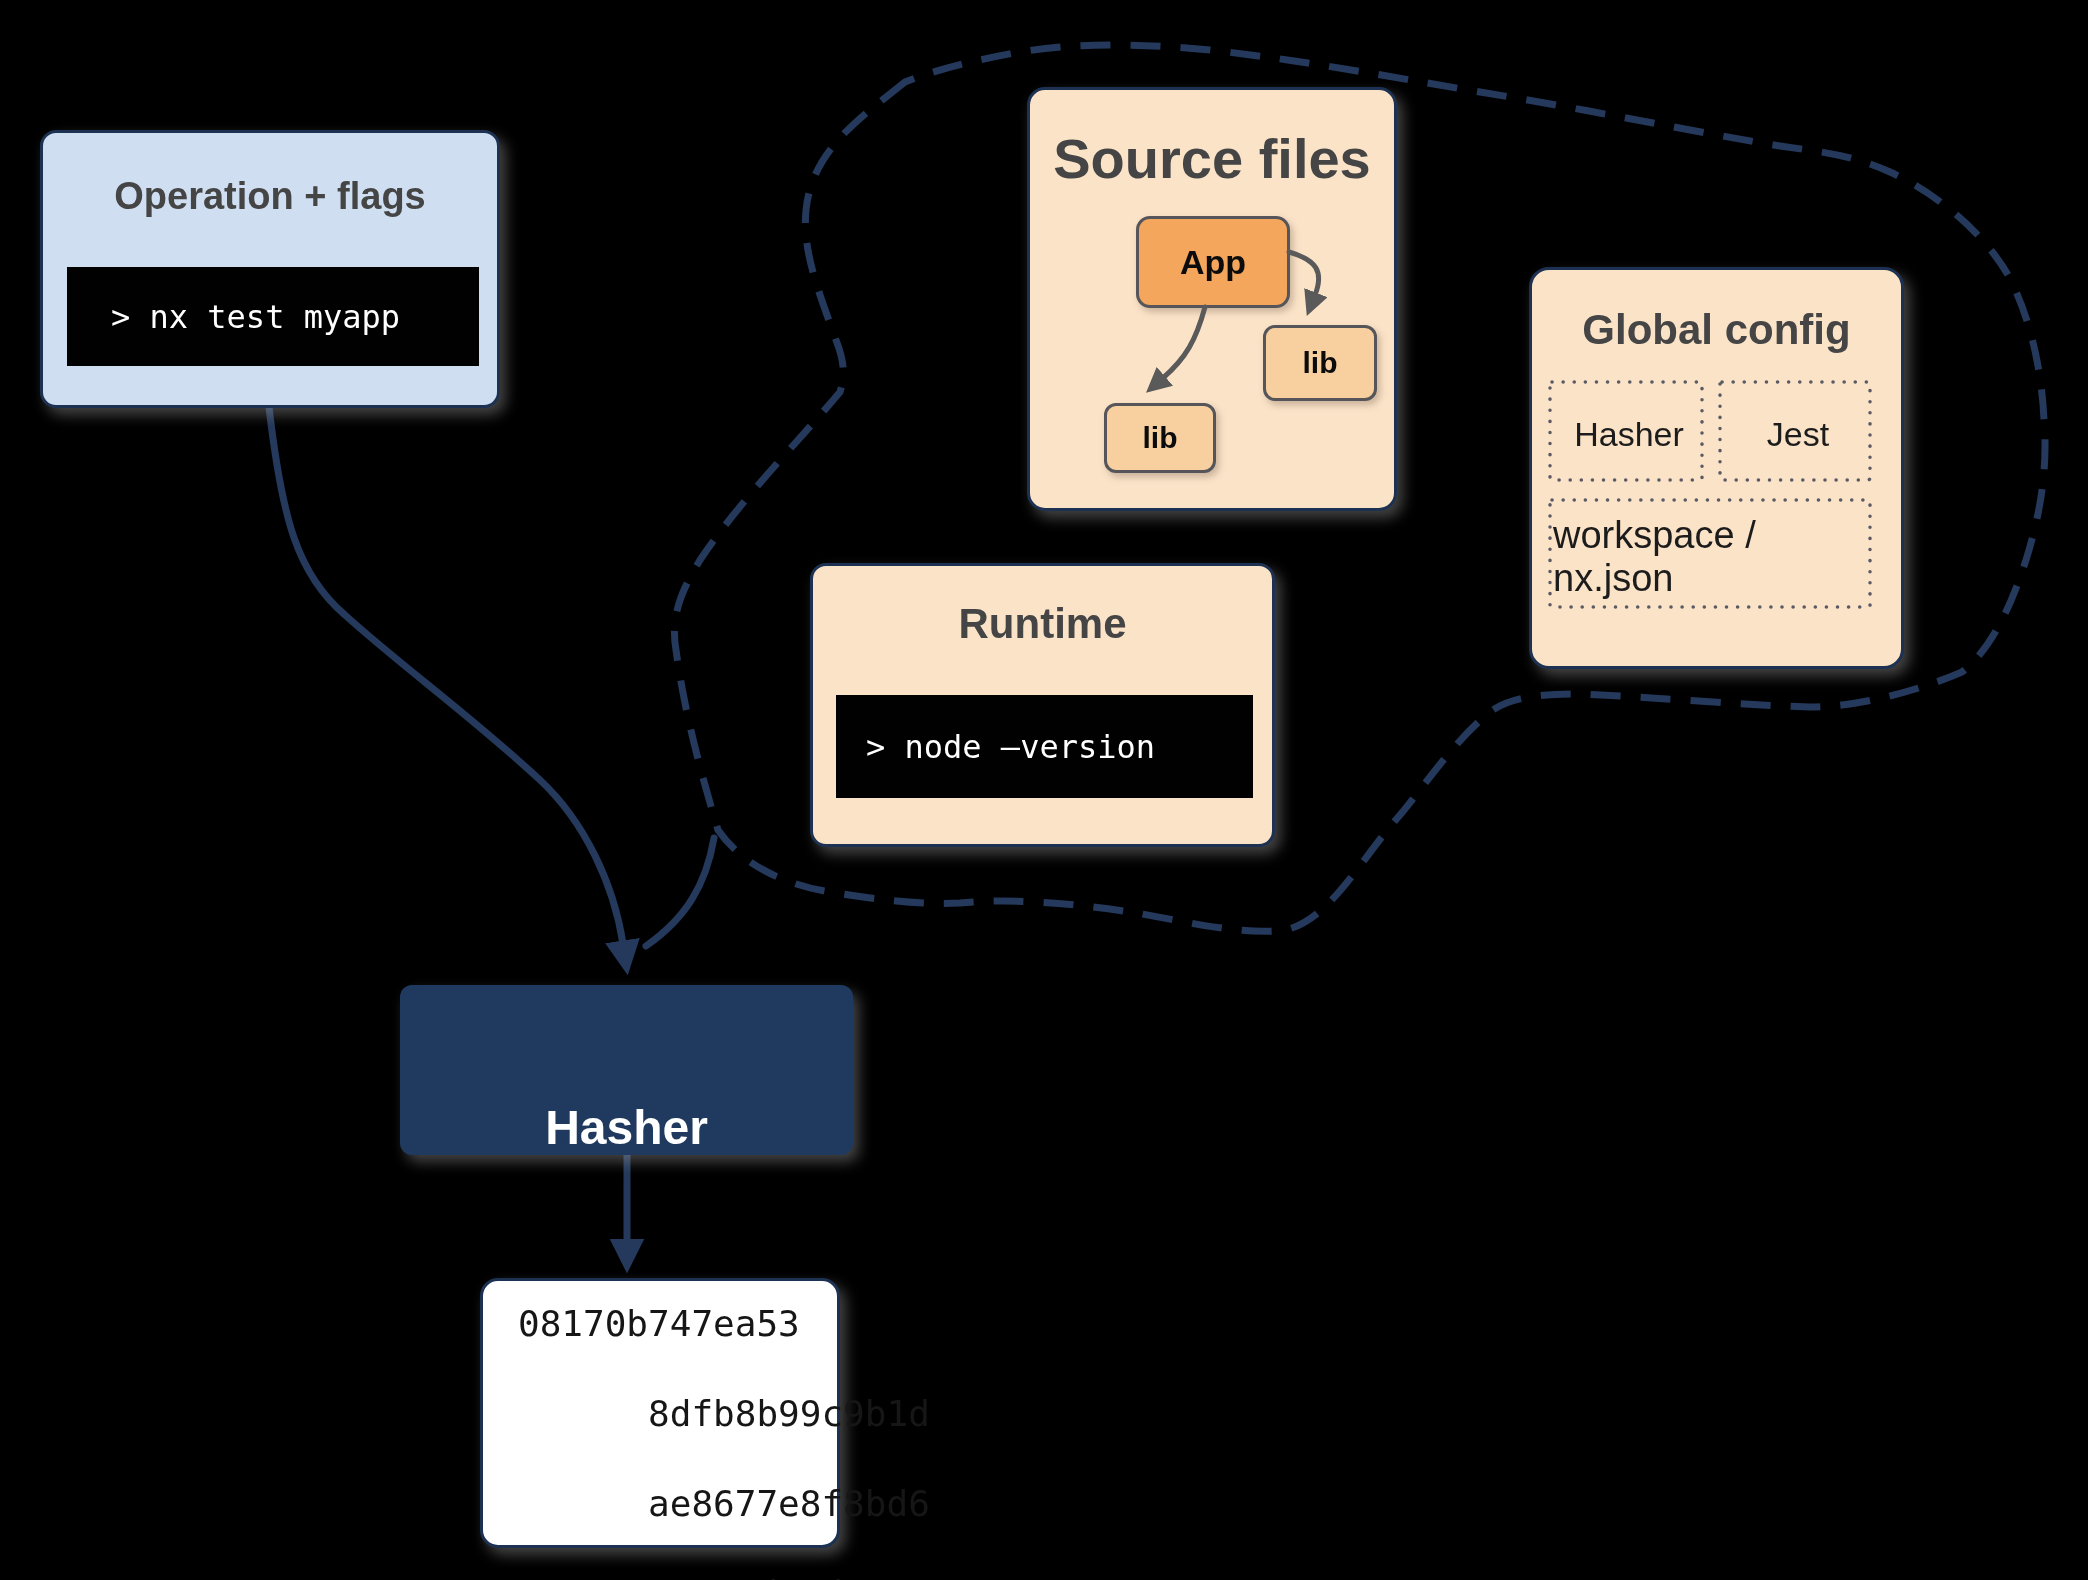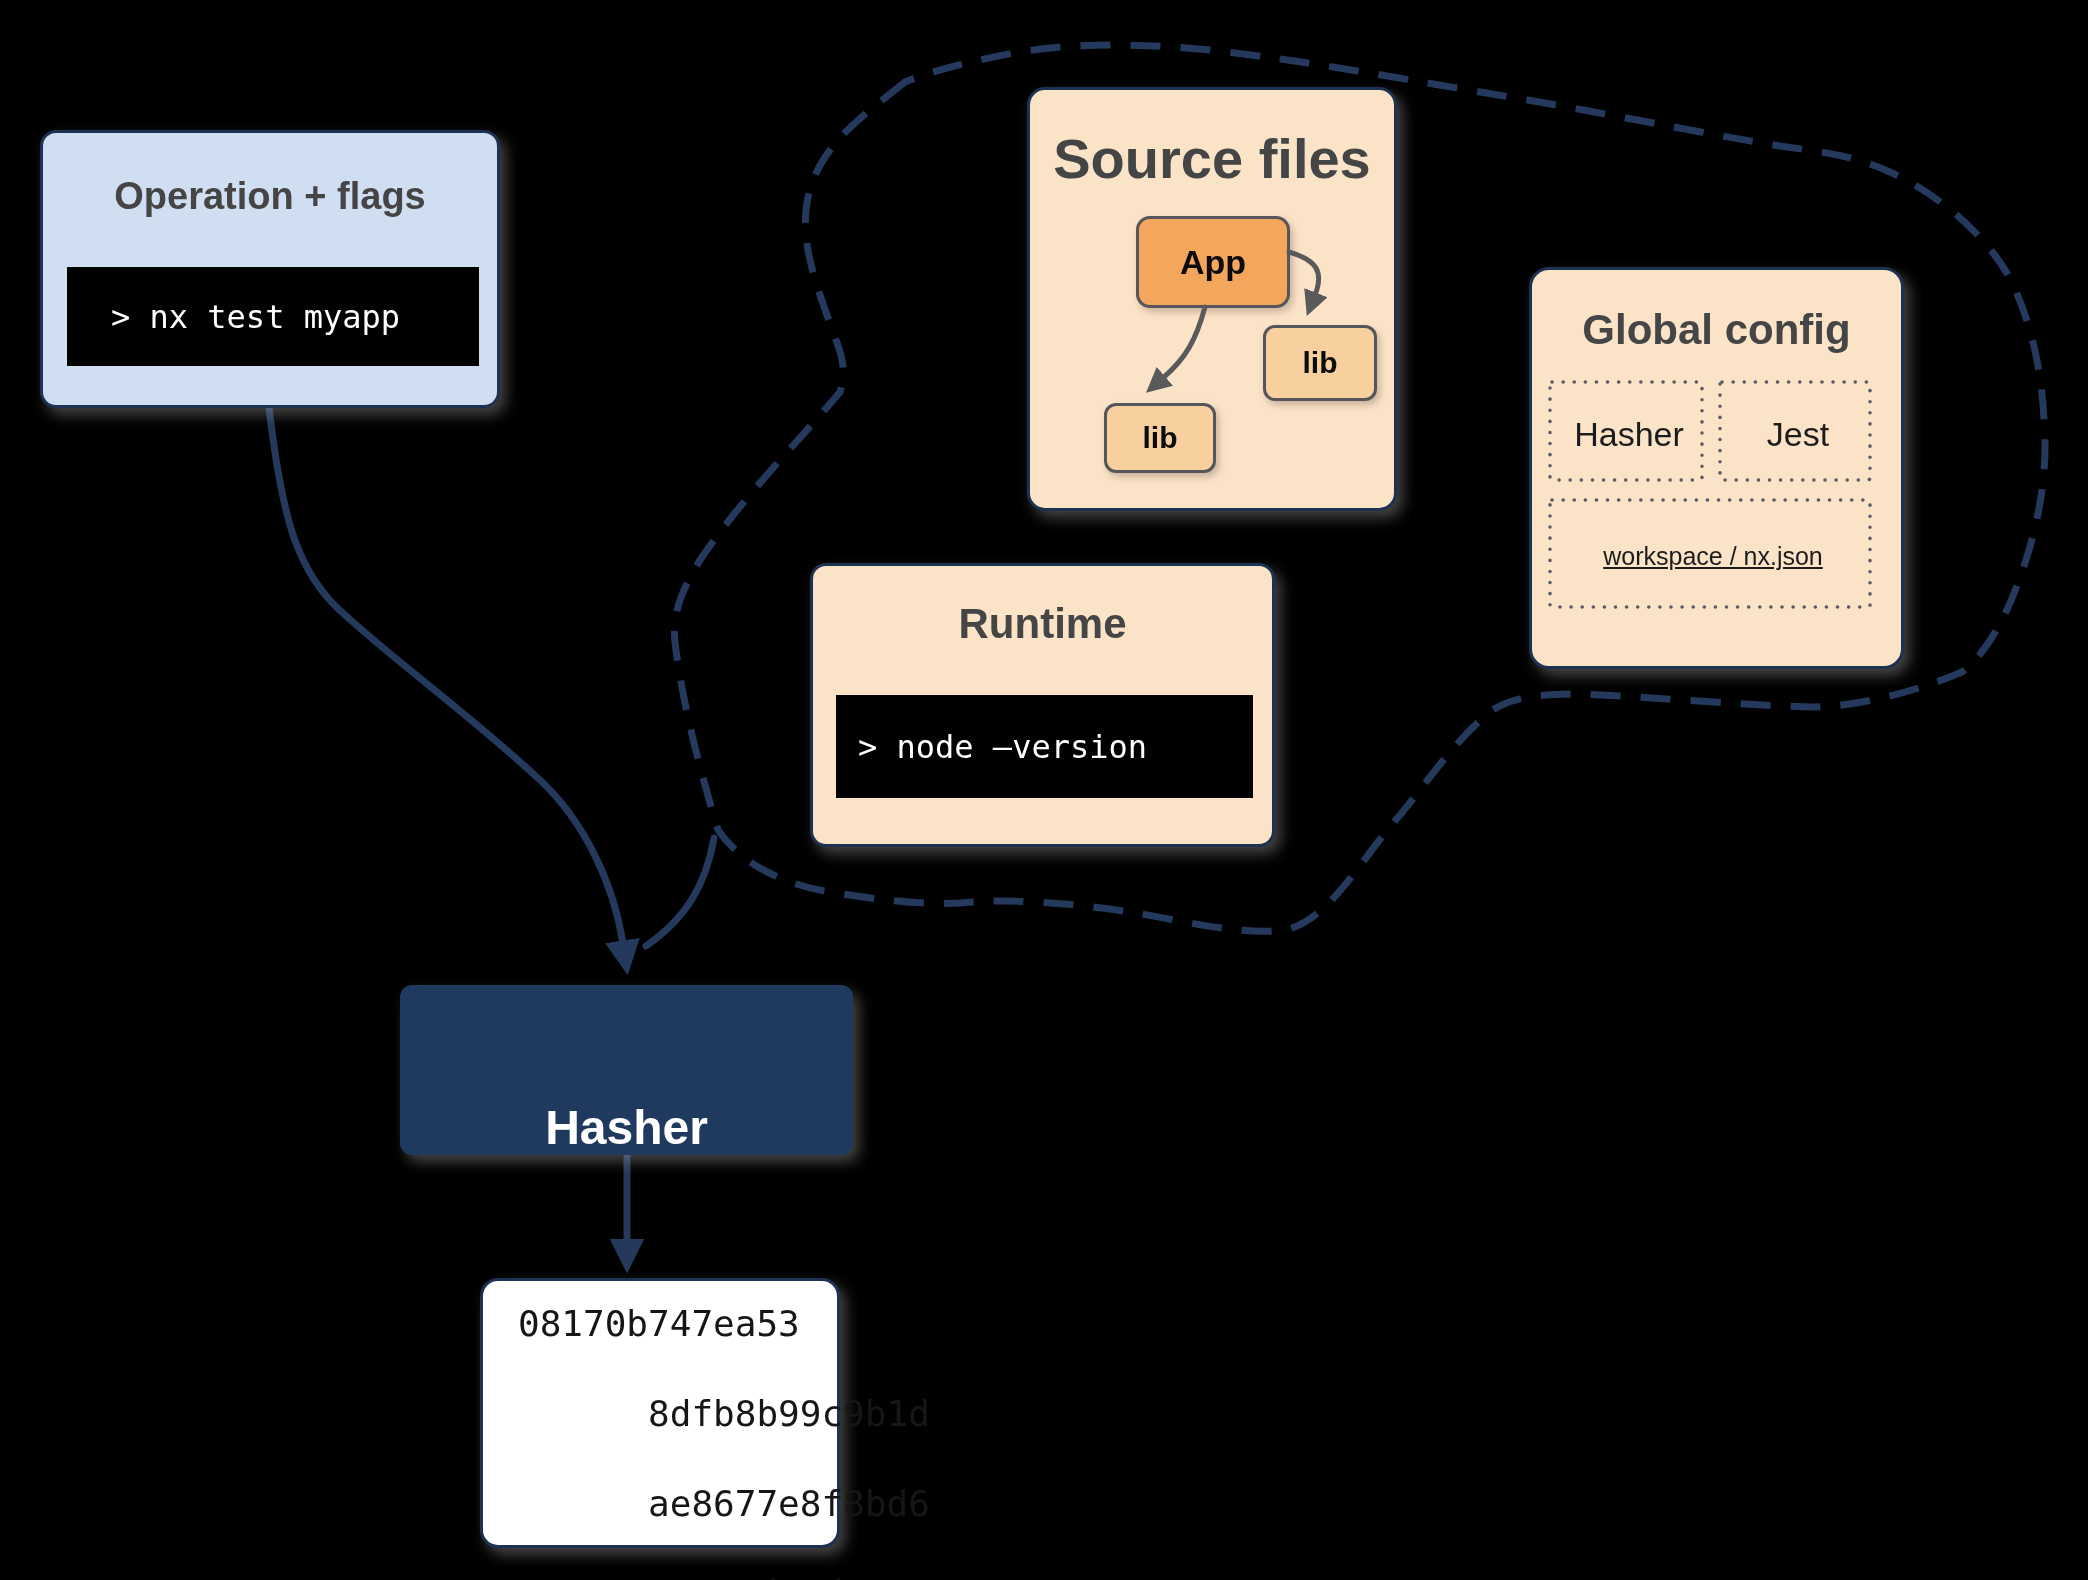--- a/index.html
+++ b/index.html
@@ -39,26 +39,26 @@
   #lib-node-a{left:233px;top:235px;width:114px;height:76px;background:var(--light-orange-fill);
             border-radius:12px;font-size:30px;}
   #lib-node-b{left:74px;top:313px;width:112px;height:70px;background:var(--light-orange-fill);
             border-radius:12px;font-size:30px;}
 
   
   #cfg-box{left:1529px;top:267px;width:375px;height:402px;background:var(--peach-fill);border-radius:20px;}
   #cfg-box .card-title{margin-top:36px;font-size:42px;}
   #cfg-react{left:21px;top:115px;width:152px;height:98px;font-size:34px;}
   #cfg-jest{left:191px;top:115px;width:150px;height:98px;font-size:34px;}
-  #cfg-ws{left:21px;top:233px;width:320px;height:107px;font-size:25px;text-decoration:underline;}
+  #cfg-ws{left:21px;top:233px;width:320px;height:107px;font-size:38px;}
 
   
   #run-box{left:810px;top:563px;width:465px;height:284px;background:var(--peach-fill);border-radius:16px;}
   #run-box .card-title{margin-top:34px;font-size:42px;}
-  #run-term{left:23px;top:129px;width:417px;height:103px;font-size:32px;padding-left:22px;}
+  #run-term{left:23px;top:129px;width:417px;height:103px;font-size:32px;padding-left:30px;}
 
   
   #hasher-box{left:400px;top:985px;width:453px;height:170px;background:var(--navy-box);
               border:none;border-radius:12px;display:flex;align-items:flex-end;justify-content:center;}
   #hasher-box .hasher-label{color:var(--white);font-weight:bold;font-size:48px;}
 
   
   #hash-box{left:448px;top:1278px;width:360px;height:270px;background:var(--white);border-radius:18px;margin-left:32px;}
   #hash-box .hash-lines{margin:20px 0 0 35px;font-family:"DejaVu Sans Mono","Liberation Mono",monospace;
               font-size:36px;line-height:45px;color:var(--hash-text);white-space:pre;}

